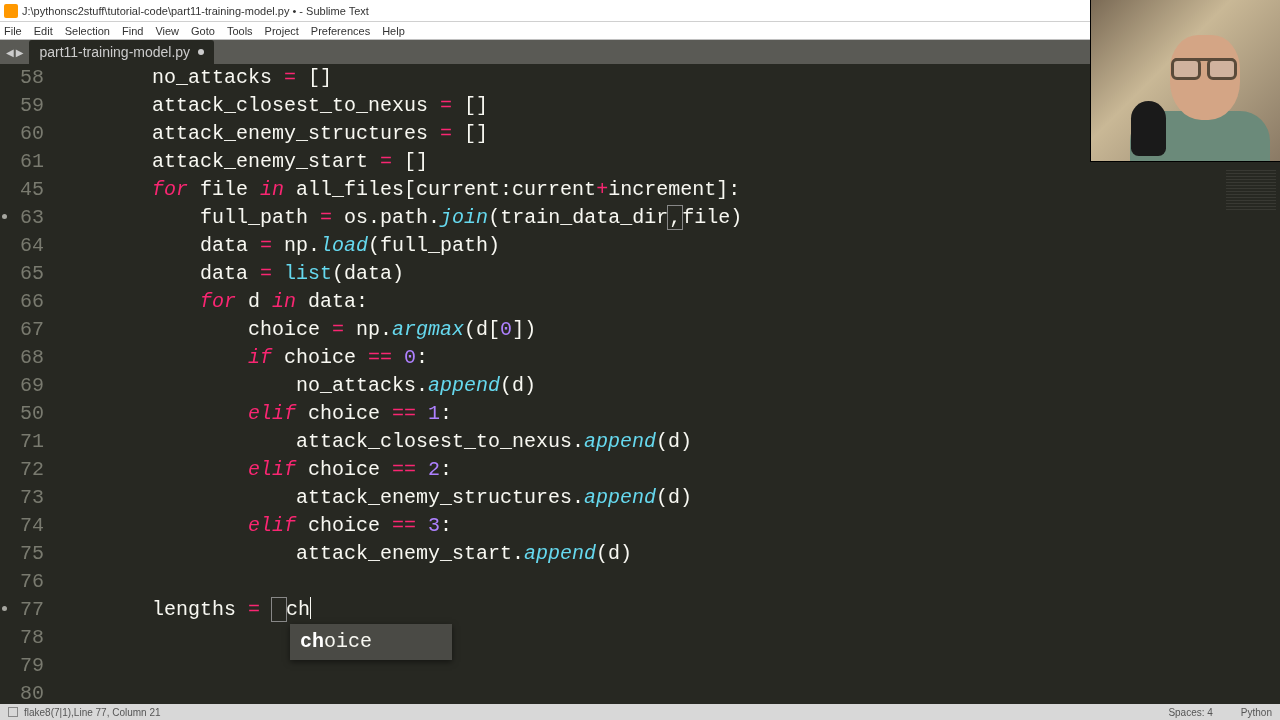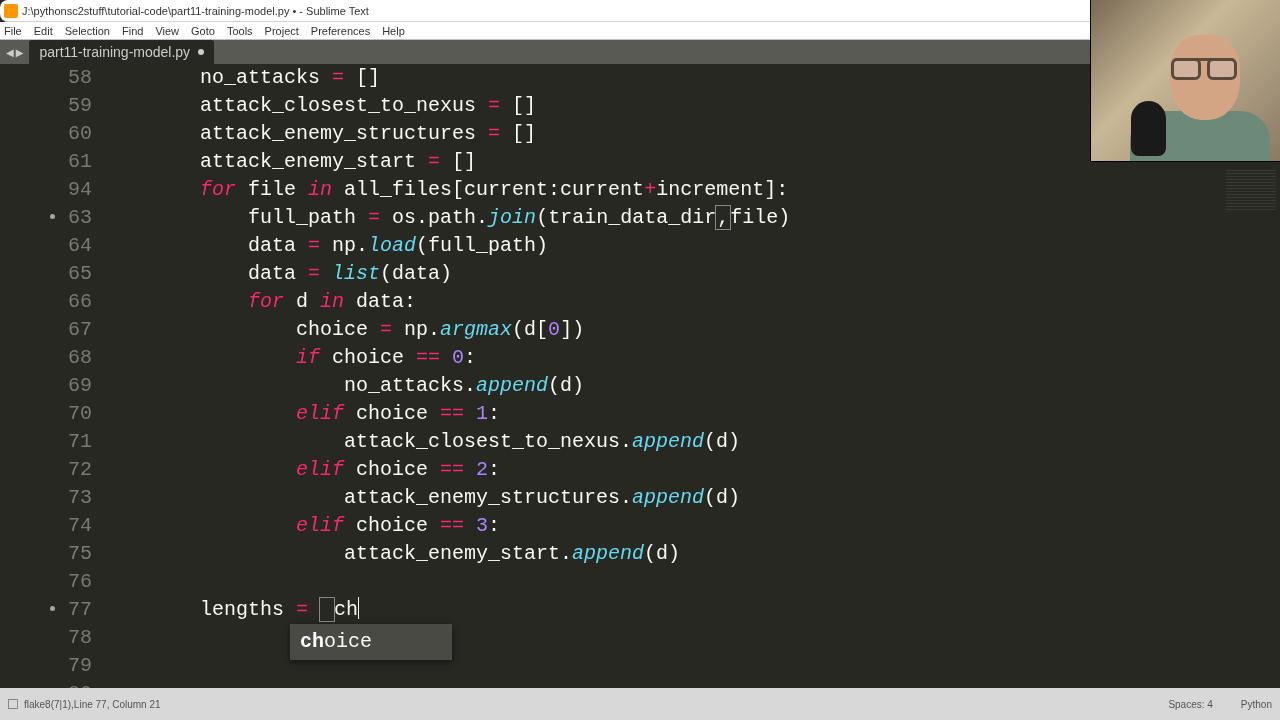--- a/index.html
+++ b/index.html
@@ -12,21 +12,20 @@
 }
 .title-bar {
   height: 22px;
   background: #fff;
   display: flex;
   align-items: center;
   padding-left: 4px;
   font-size: 11px;
   color: #333;
   border-bottom: 1px solid #d0d0d0;
-  border-radius: 8px;
 }
 .title-bar .app-icon {
   width: 14px; height: 14px;
   background: #ff9800;
   margin-right: 4px;
   border-radius: 2px;
 }
 .menu-bar {
   height: 18px;
   background: #fff;
@@ -70,21 +69,20 @@
   background: #ccc;
   border-radius: 50%;
 }
 .editor {
   position: relative;
   display: flex;
   height: 640px;
   font-family: Consolas, "Courier New", monospace;
   font-size: 20px;
   line-height: 28px;
-  padding-left: 48px;
 }
 .gutter {
   width: 56px;
   text-align: right;
   padding-right: 12px;
   color: #797a6f;
   background: #272822;
   user-select: none;
 }
 .gutter .ln { height: 28px; position: relative; }
@@ -99,21 +97,21 @@
 .code {
   flex: 1;
   background: #272822;
   color: #f8f8f2;
   white-space: pre;
   position: relative;
 }
 .code .line { height: 28px; }
 .kw { color: #f92672; font-style: italic; }
 .fn { color: #66d9ef; font-style: italic; }
-.builtin { color: #66d9ef; font-style: italic; }
+.builtin { color: #66d9ef; }
 .num { color: #ae81ff; }
 .op { color: #f92672; }
 .pl { color: #f8f8f2; }
 .bracket-hl {
   border: 1px solid #888;
   padding: 0px 1px;
   margin: 0 -1px;
 }
 .cursor {
   display: inline-block;
@@ -130,21 +128,21 @@
   background: #4a4a45;
   color: #f8f8f2;
   padding: 4px 80px 4px 10px;
   font-size: 20px;
   box-shadow: 0 2px 6px rgba(0,0,0,0.5);
 }
 .autocomplete b { font-weight: bold; color: #fff; }
 .status-bar {
   position: absolute;
   bottom: 0; left: 0; right: 0;
-  height: 32px;
+  height: 16px;
   background: #d8d8d8;
   display: flex;
   align-items: center;
   font-size: 10px;
   color: #555;
   padding: 0 8px;
 }
 .status-bar .icon-sq {
   width: 10px; height: 10px;
   border: 1px solid #888;
@@ -245,29 +243,29 @@
     <span class="dirty-dot"></span>
   </div>
 </div>
 
 <div class="editor">
   <div class="gutter" id="gutter">
       <div class="ln">58</div>
       <div class="ln">59</div>
       <div class="ln">60</div>
       <div class="ln">61</div>
-      <div class="ln">94</div>
+      <div class="ln">45</div>
       <div class="ln mod">63</div>
       <div class="ln">64</div>
       <div class="ln">65</div>
       <div class="ln">66</div>
       <div class="ln">67</div>
       <div class="ln">68</div>
       <div class="ln">69</div>
-      <div class="ln">70</div>
+      <div class="ln">50</div>
       <div class="ln">71</div>
       <div class="ln">72</div>
       <div class="ln">73</div>
       <div class="ln">74</div>
       <div class="ln">75</div>
       <div class="ln">76</div>
       <div class="ln mod">77</div>
       <div class="ln">78</div>
       <div class="ln">79</div>
       <div class="ln">80</div>

